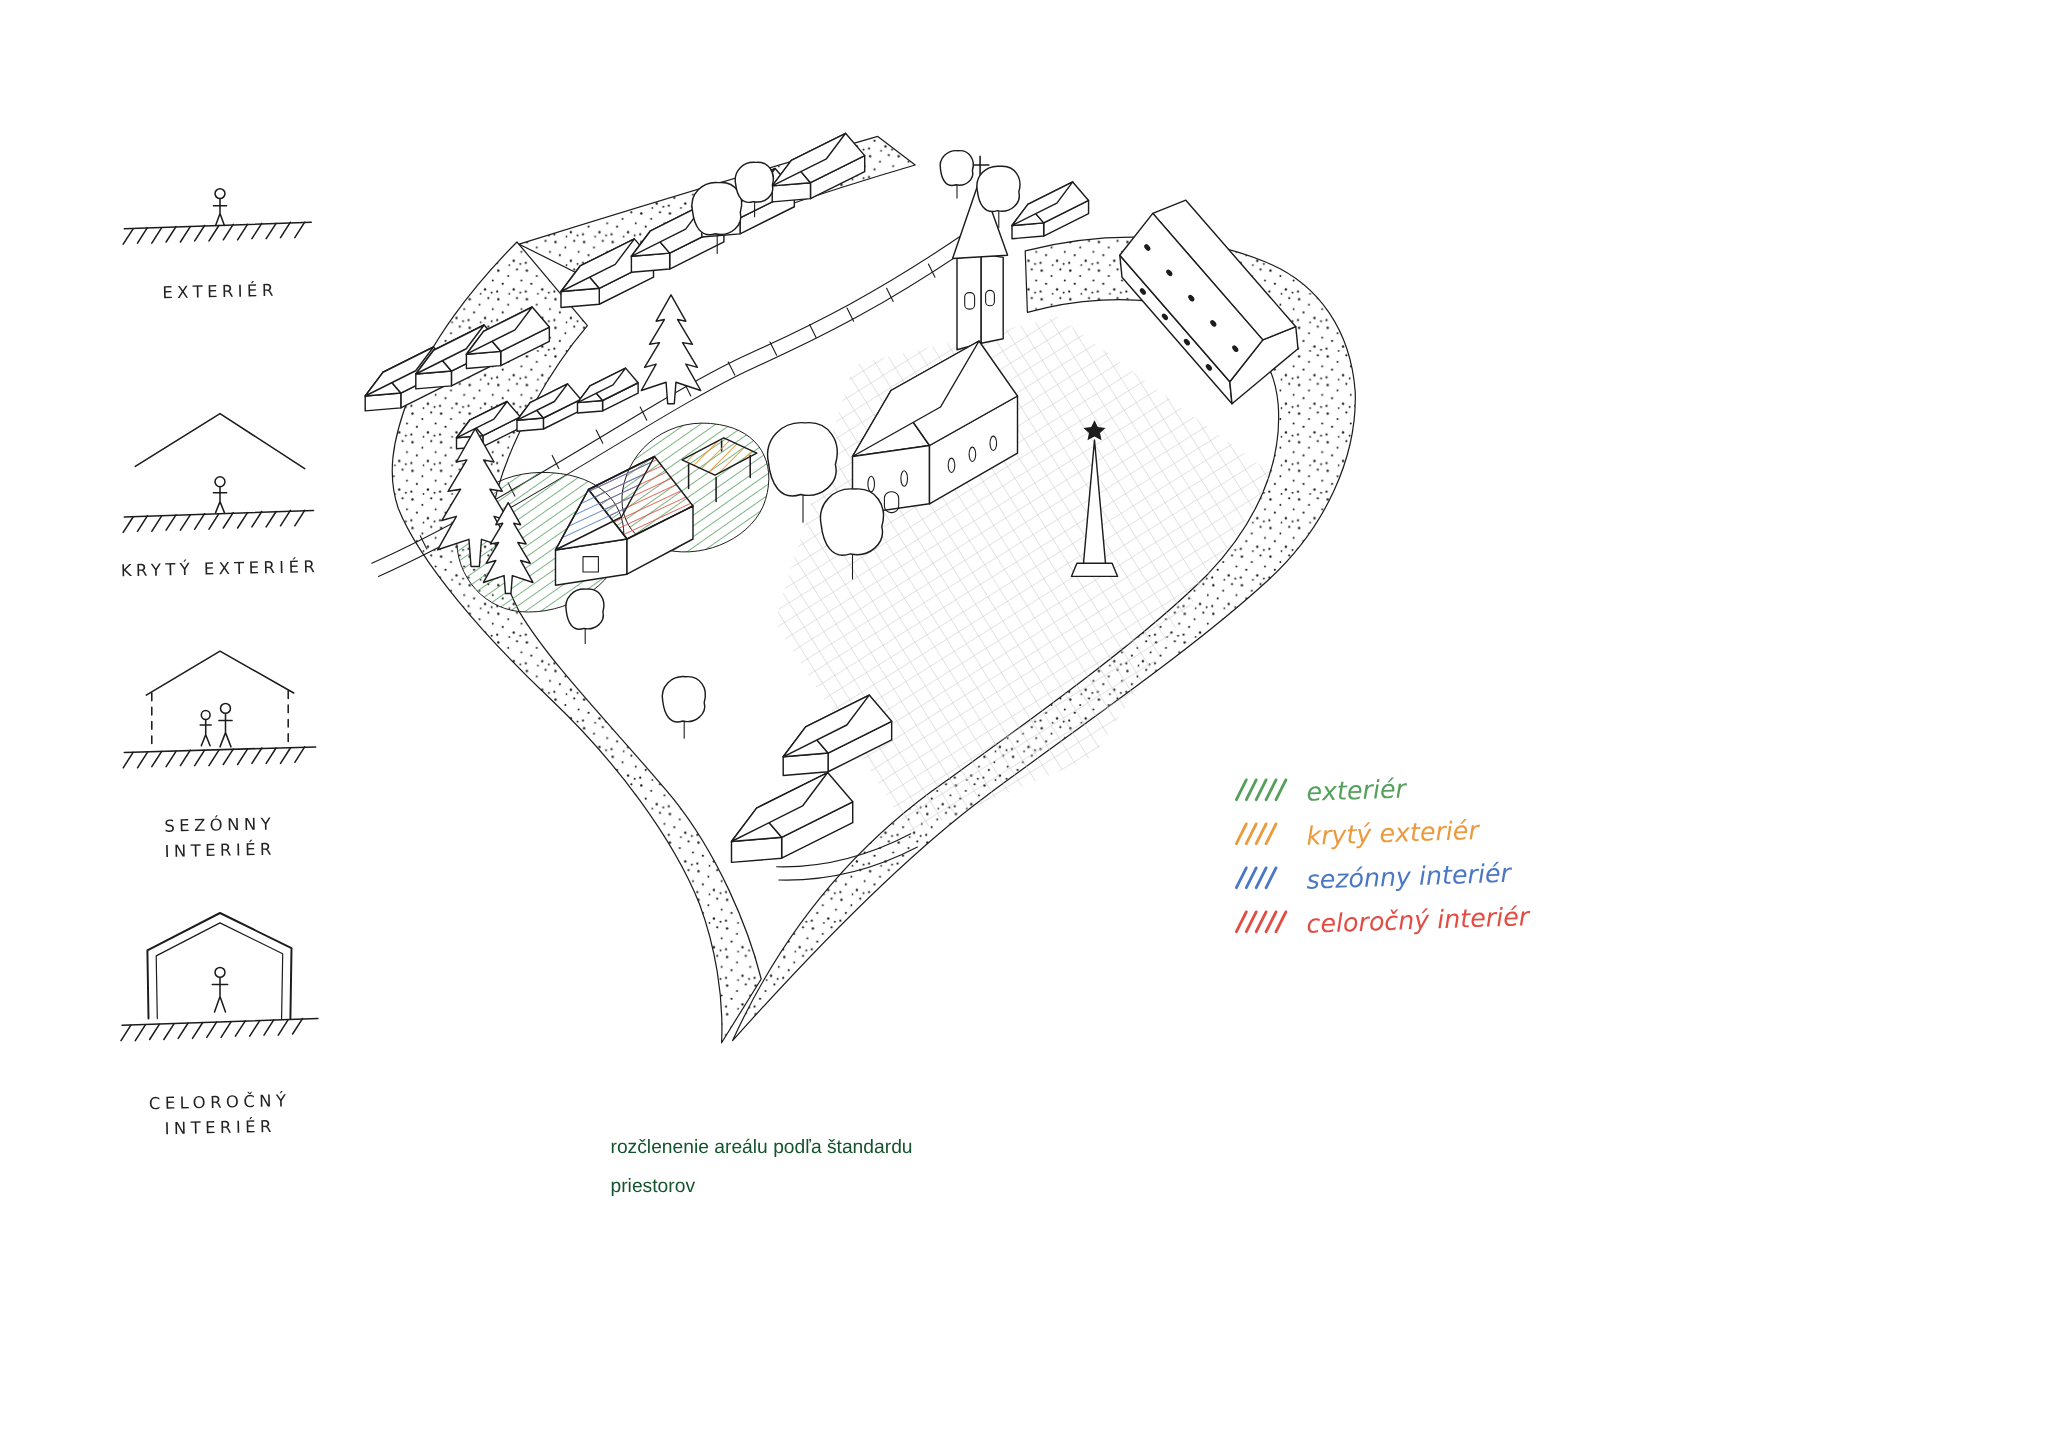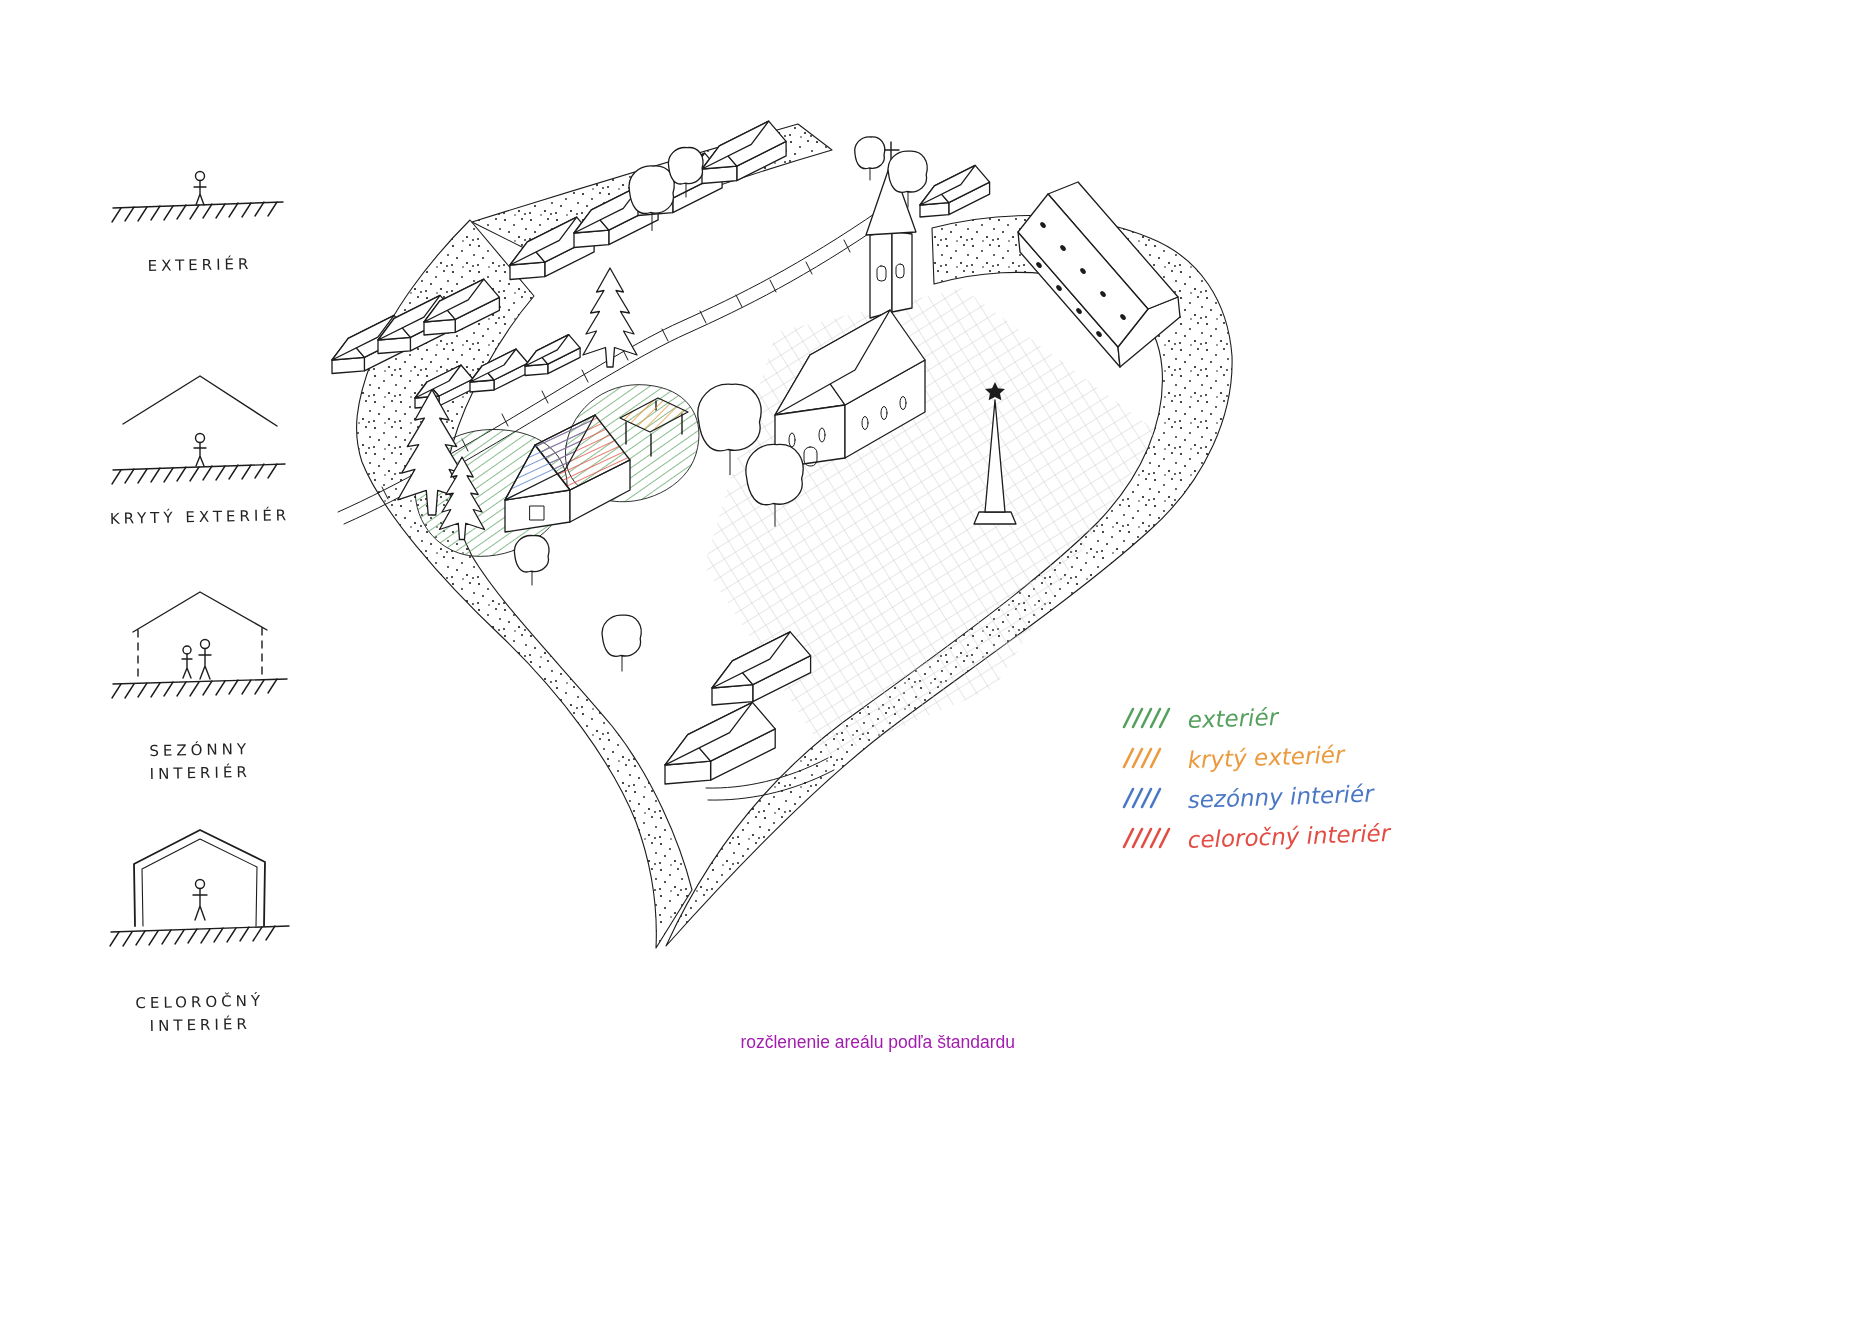--- a/index.html
+++ b/index.html
@@ -19,22 +19,22 @@
   .legend-label{
     font-family:"DejaVu Sans",sans-serif;font-size:15px;letter-spacing:4px;
     color:#222;margin-top:9px;transform:rotate(-1.2deg);line-height:23px;
   }
   .color-legend{position:absolute;left:1118px;top:700px}
   .clr-row{height:40px;display:flex;align-items:center}
   .hand-text{
     font-family:"DejaVu Sans",sans-serif;font-style:italic;font-size:23px;
   }
   .caption{
-    position:absolute;left:555px;top:1024px;width:460px;text-align:right;
-    font-size:17.5px;line-height:36px;color:#a21caf;
+    position:absolute;left:555px;top:1024px;width:460px;text-align:left;
+    font-size:17.5px;line-height:36px;color:#14532d;
   }
 </style>
 </head>
 <body>
 
 <svg class="site-svg" width="940" height="1000" viewBox="0 0 940 1000">
   <defs>
     <pattern id="stipple" width="26" height="26" patternUnits="userSpaceOnUse">
       <g fill="#1a1a1a">
         <circle cx="3" cy="4" r="1.1"></circle>
@@ -313,13 +313,14 @@
           <line x1="42" y1="24" x2="51" y2="6"></line>
         <line x1="33" y1="24" x2="42" y2="6"></line>
       </g>
       <text class="hand-text" x="70" y="25" transform="rotate(-2 70 25)" fill="#e24c43">celoročný interiér</text>
     </svg>
   </div>
 </div>
 
 <div class="caption">
   <div>rozčlenenie areálu podľa štandardu</div>
+  <div>priestorov</div>
 </div>
 
 </body></html>

